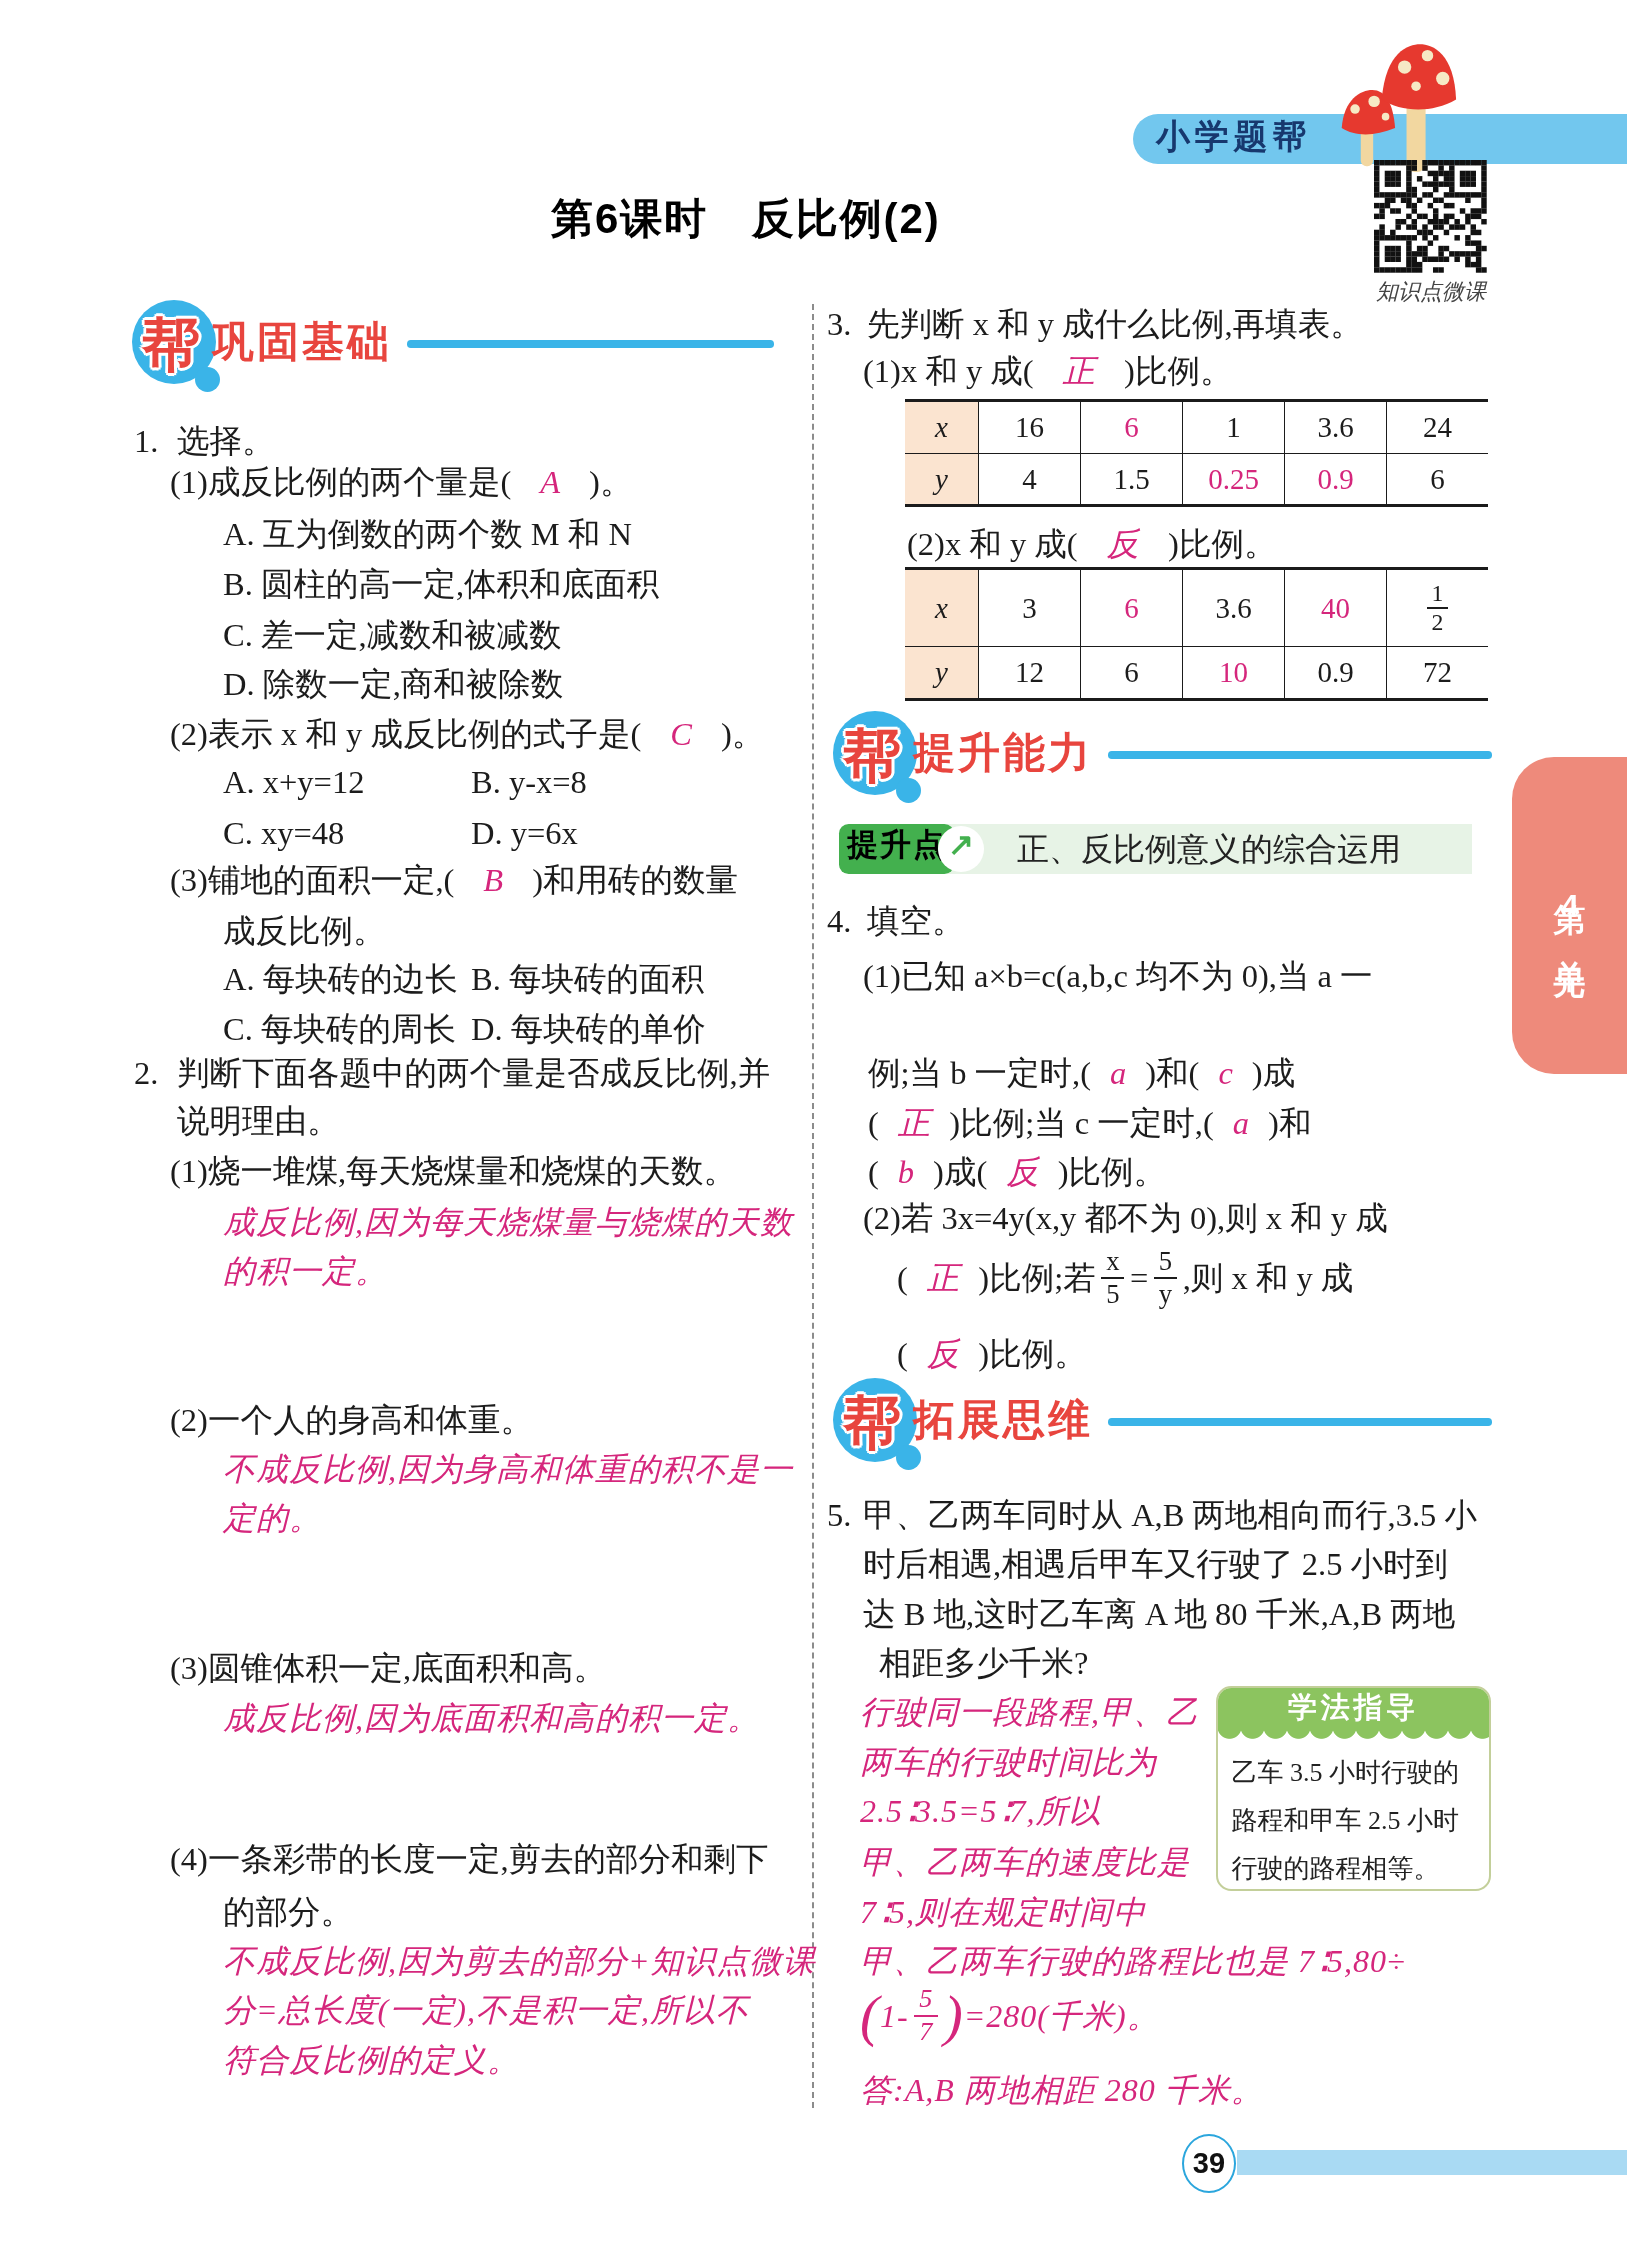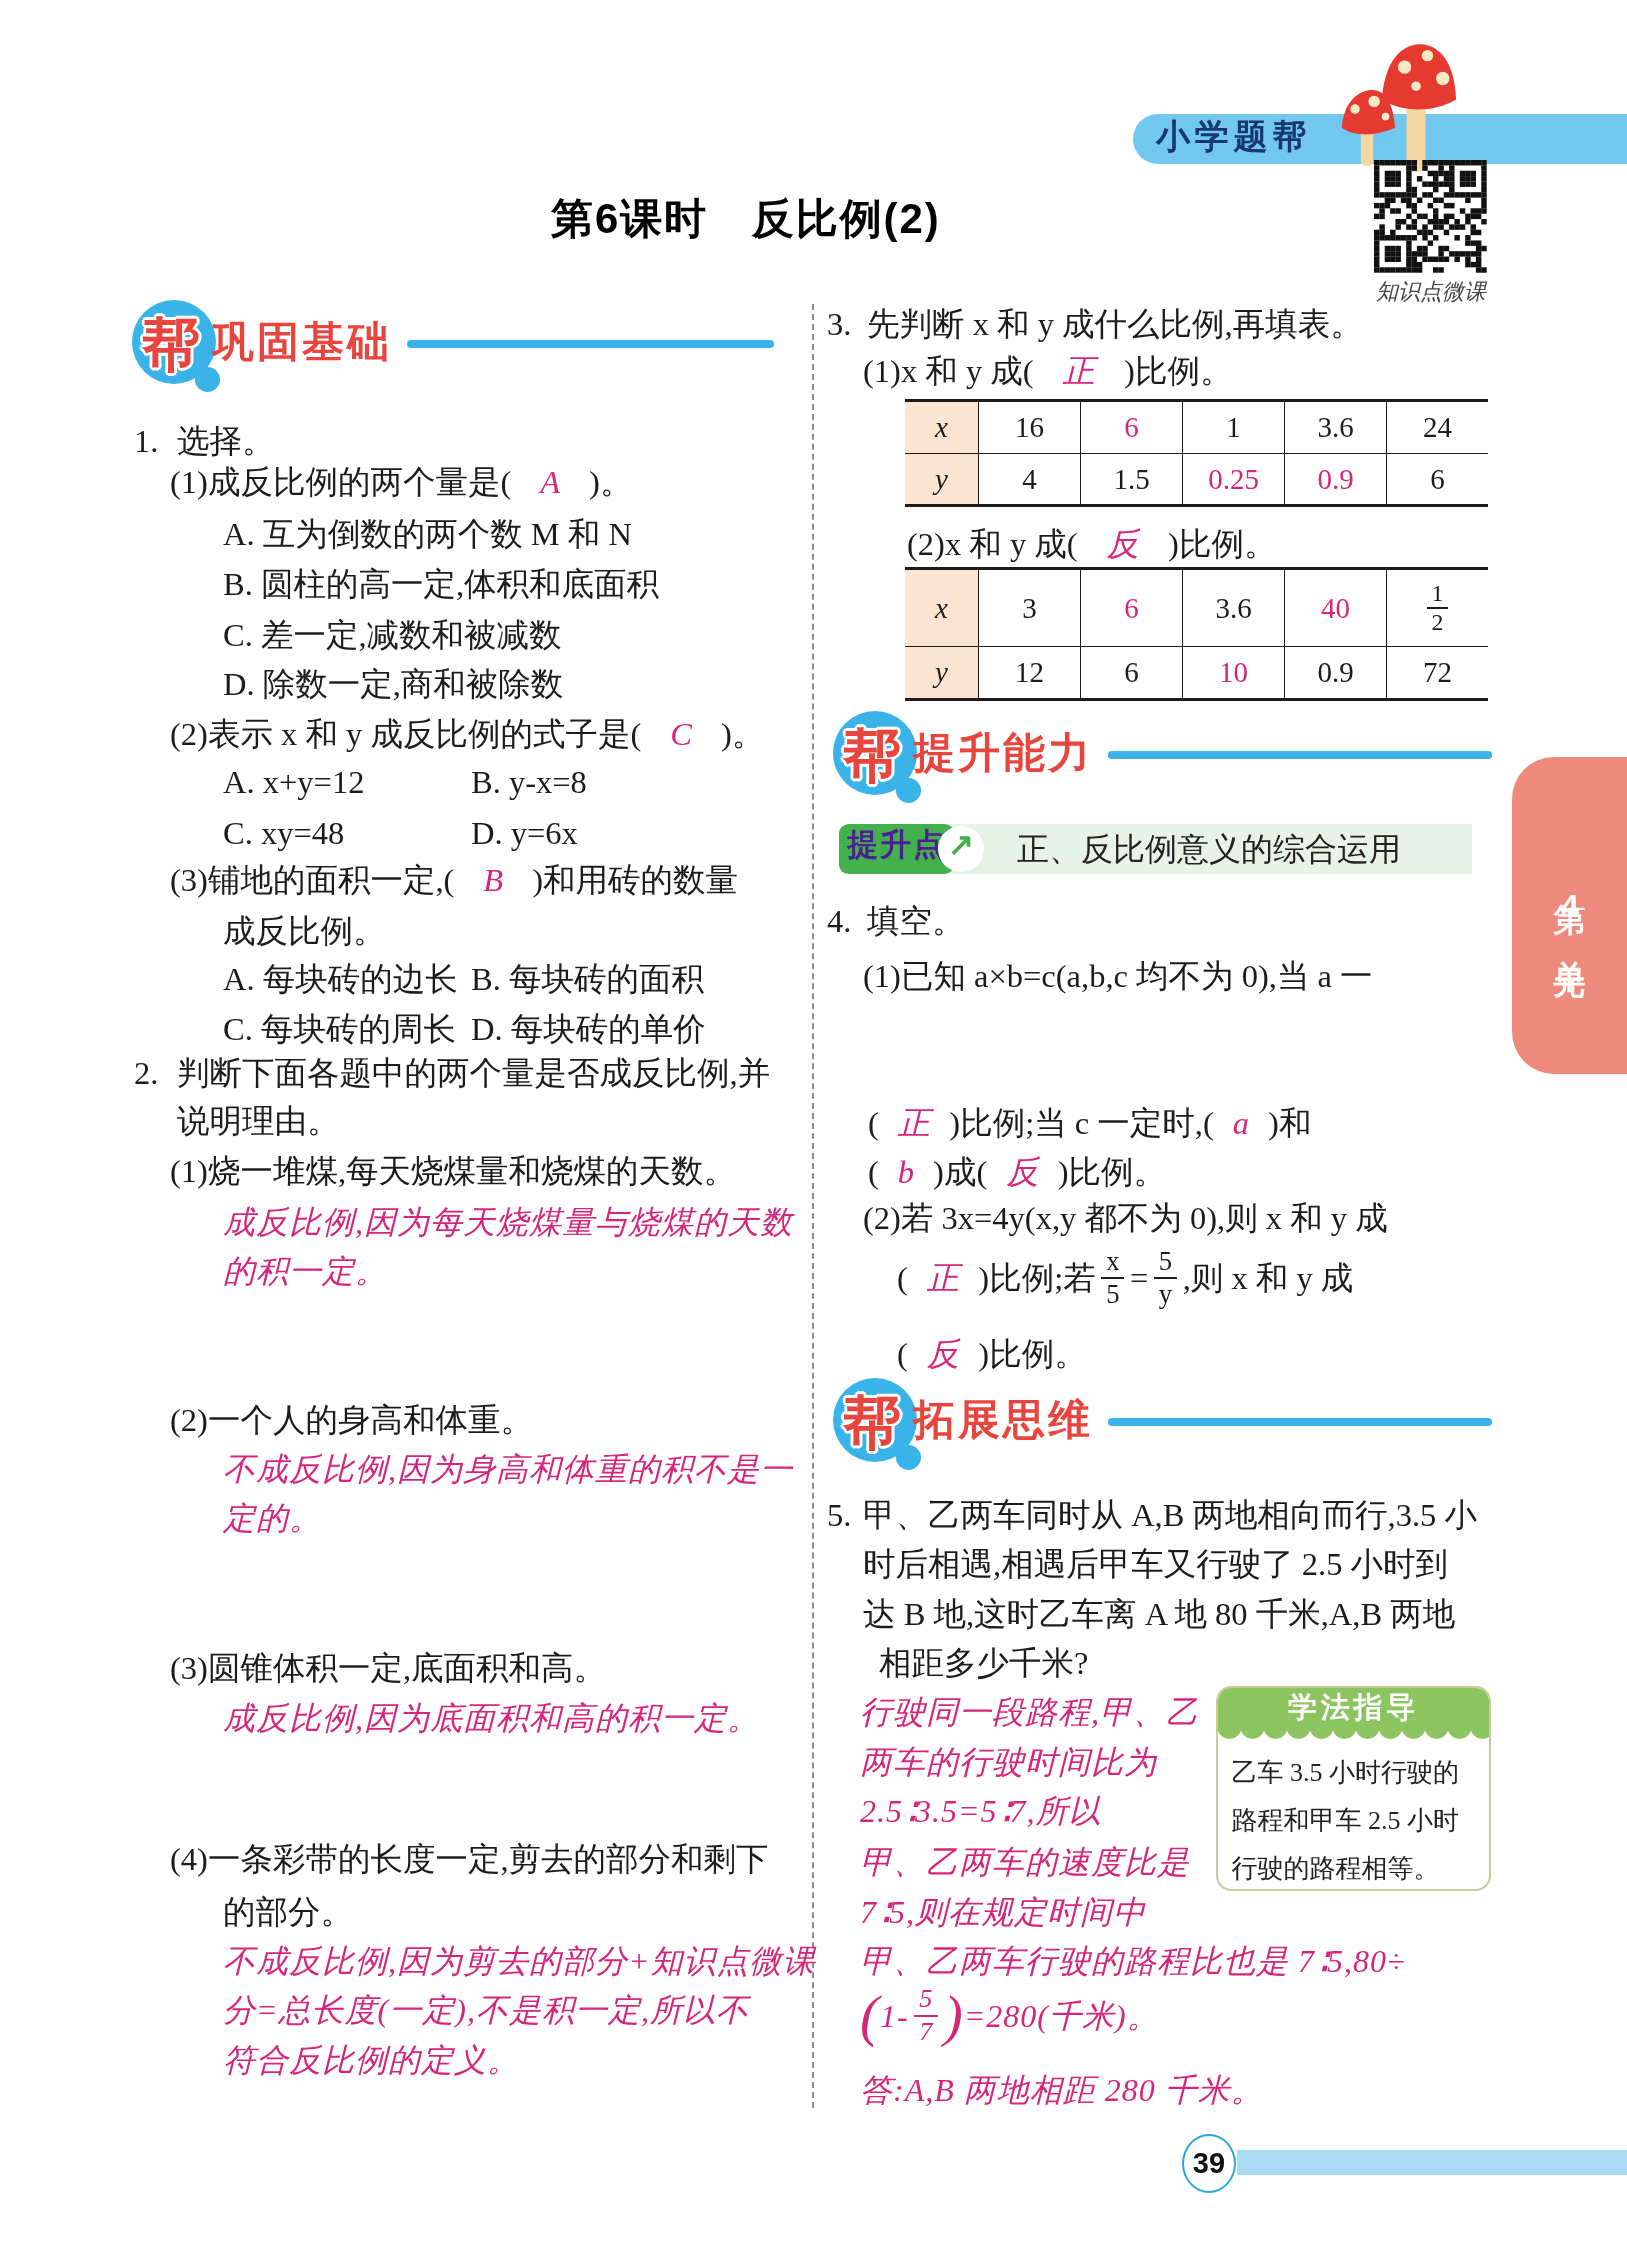--- a/index.html
+++ b/index.html
@@ -33,21 +33,21 @@
         background:var(--blue);border-radius:50%;}
   .bang{position:absolute;left:9.6px;top:5.7px;font:bold 59px "Liberation Sans",sans-serif;color:var(--red);
         text-shadow:-2.9px 0 #fff,2.9px 0 #fff,0 -2.9px #fff,0 2.9px #fff,-1.9px -1.9px #fff,1.9px -1.9px #fff,-1.9px 1.9px #fff,1.9px 1.9px #fff;}
   .sec-title{margin-left:-3.8px;font:bold 42px "Liberation Sans",sans-serif;color:var(--red);
         letter-spacing:2.9px;position:relative;z-index:2;}
   .sec-line{flex:1;height:7.6px;background:var(--blue);border-radius:3.8px;margin-left:15.3px;margin-top:3.8px;}
   
   .boost{position:absolute;left:839px;top:824px;width:633px;height:50px;}
   .boost .strip{position:absolute;left:91px;right:0;top:0;bottom:0;background:var(--lgreen);}
   .boost .badge{position:absolute;left:0;top:0;width:115px;height:50px;background:var(--green);
-        border-radius:9.6px;color:#4c1d95;text-align:center;line-height:50px;
+        border-radius:9.6px;color:#000000;text-align:center;line-height:50px;
         font:bold 31px "Liberation Sans",sans-serif;letter-spacing:1.9px;z-index:2;}
   .boost .arrowc{position:absolute;left:99px;top:1.9px;width:46px;height:46px;background:#fff;
         border-radius:50%;z-index:3;text-align:center;line-height:46px;color:var(--green);
         font:bold 31px "Liberation Sans",sans-serif;}
   .boost .topic{position:absolute;left:178px;top:0;line-height:50px;font-size:32px;color:#222;z-index:2;}
   
   table.vt{position:absolute;border-collapse:separate;border-spacing:0;table-layout:fixed;
         border-top:3.8px solid #1b1b1b;border-bottom:3.8px solid #1b1b1b;
         font-family:"Liberation Serif",serif;font-size:29px;text-align:center;color:var(--ink);}
   .vt td{border-right:1.9px solid #1b1b1b;width:101px;padding:0;}
@@ -466,20 +466,21 @@
     <div class="strip"></div>
     <div class="badge">提升点</div>
     <div class="arrowc">↗</div>
     <div class="topic">正、反比例意义的综合运用</div>
   </div>
 
   <div class="t" style="left:827px;top:899px;">4.</div>
   <div class="t" style="left:867px;top:899px;">填空。</div>
 
   <div class="t" style="left:863px;top:954px;">(1)已知 a×b=c(a,b,c 均不为 0),当 a 一</div>
+  <div class="t" style="left:868px;top:1051px;"><span>例;当 b 一定时,(</span><span class="ansB">a</span><span>)和(</span><span class="ansB">c</span><span>)成</span></div>
   <div class="t" style="left:868px;top:1101px;"><span>(</span><span class="ansB">正</span><span>)比例;当 c 一定时,(</span><span class="ansB">a</span><span>)和</span></div>
   <div class="t" style="left:868px;top:1150px;"><span>(</span><span class="ansB">b</span><span>)成(</span><span class="ansB">反</span><span>)比例。</span></div>
 
   <div class="t" style="left:863px;top:1196px;">(2)若 3x=4y(x,y 都不为 0),则 x 和 y 成</div>
   <div class="t fx" style="left:897px;top:1247px;height:61px;">
     <span>(</span>
       <span class="ansB">正</span>
       <span>)比例;若</span>
     <span class="frac">
         <span>x</span>

